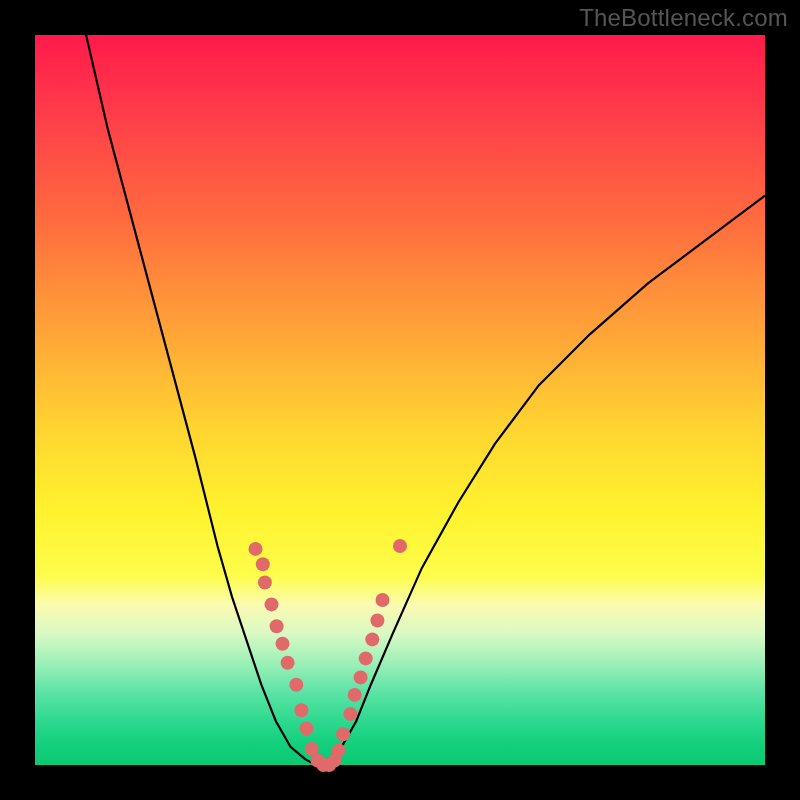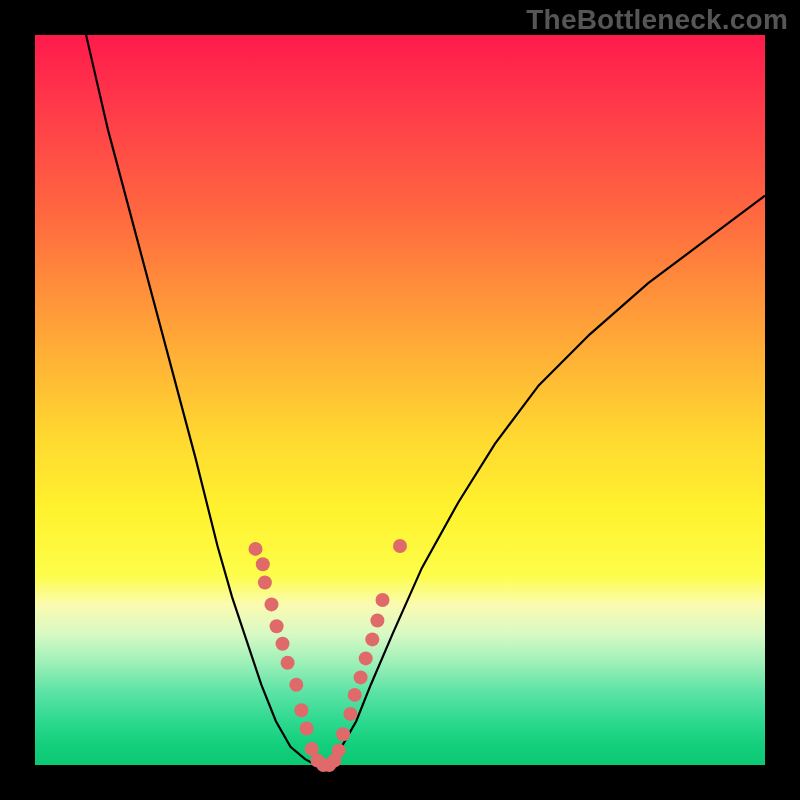--- a/index.html
+++ b/index.html
@@ -47,24 +47,24 @@
     top: 35px;
     width: 730px;
     height: 730px;
     overflow: visible;
   }
   .watermark {
     position: absolute;
     top: 4px;
     right: 12px;
     font-family: Arial, Helvetica, sans-serif;
-    font-size: 28px;
+    font-size: 24px;
     color: #565656;
     letter-spacing: 0.2px;
-    font-weight: 700;
+    font-weight: 400;
   }
 </style>
 </head>
 <body>
 
 <div class="frame">
   <div class="plot-area"></div>
 
   <svg class="curve" viewBox="0 0 730 730">
     <path id="curve-path" fill="none" stroke="#000" stroke-width="2.2" d="M51.1 0.0 L73.0 94.9 L102.2 204.4 L131.4 313.9 L160.6 423.4 L182.5 511.0 L197.1 562.1 L211.7 605.9 L226.3 649.7 L240.9 686.2 L255.5 711.8 L270.1 724.2 L281.1 730.0 L292.0 725.6 L306.6 711.8 L321.2 686.2 L335.8 649.7 L357.7 598.6 L386.9 532.9 L423.4 467.2 L459.9 408.8 L503.7 350.4 L554.8 299.3 L613.2 248.2 L671.6 204.4 L730.0 160.6 "></path>

